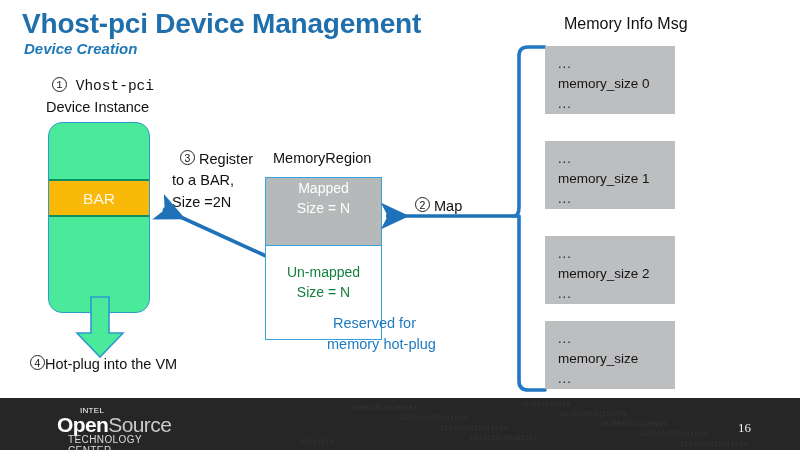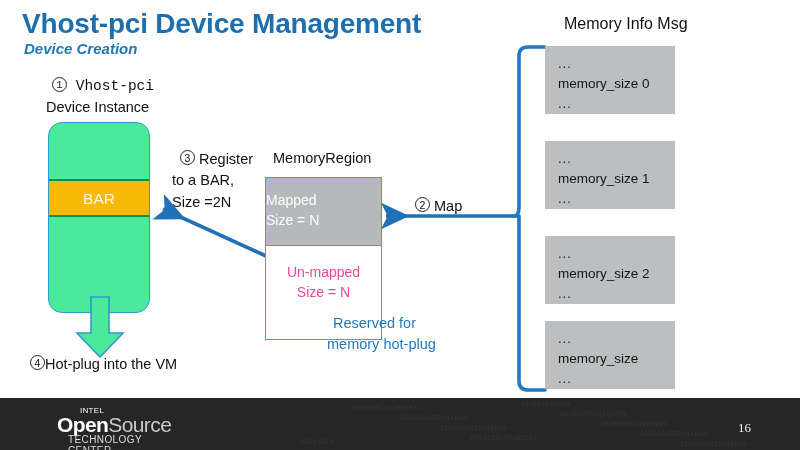--- a/index.html
+++ b/index.html
@@ -93,27 +93,27 @@
     background: #ffffff;
   }
   .mapped {
     position: absolute;
     left: 0; top: 0; right: 0; height: 68px;
     background: #B6B9BA;
     border-bottom: 1.6px solid #36A3DB;
     box-sizing: border-box;
     color: #ffffff;
     font-size: 14px;
-    padding-top: 12px;
+    text-align: center;
     line-height: 20px;
   }
   .unmapped {
     position: absolute;
     left: 0; top: 70px; right: 0;
-    color: #ec4899;
+    color: #15803d;
     font-size: 14px;
     text-align: center;
     padding-top: 14px;
     line-height: 20px;
   }
 
   
   .msgbox {
     position: absolute;
     width: 130px; height: 68px;

